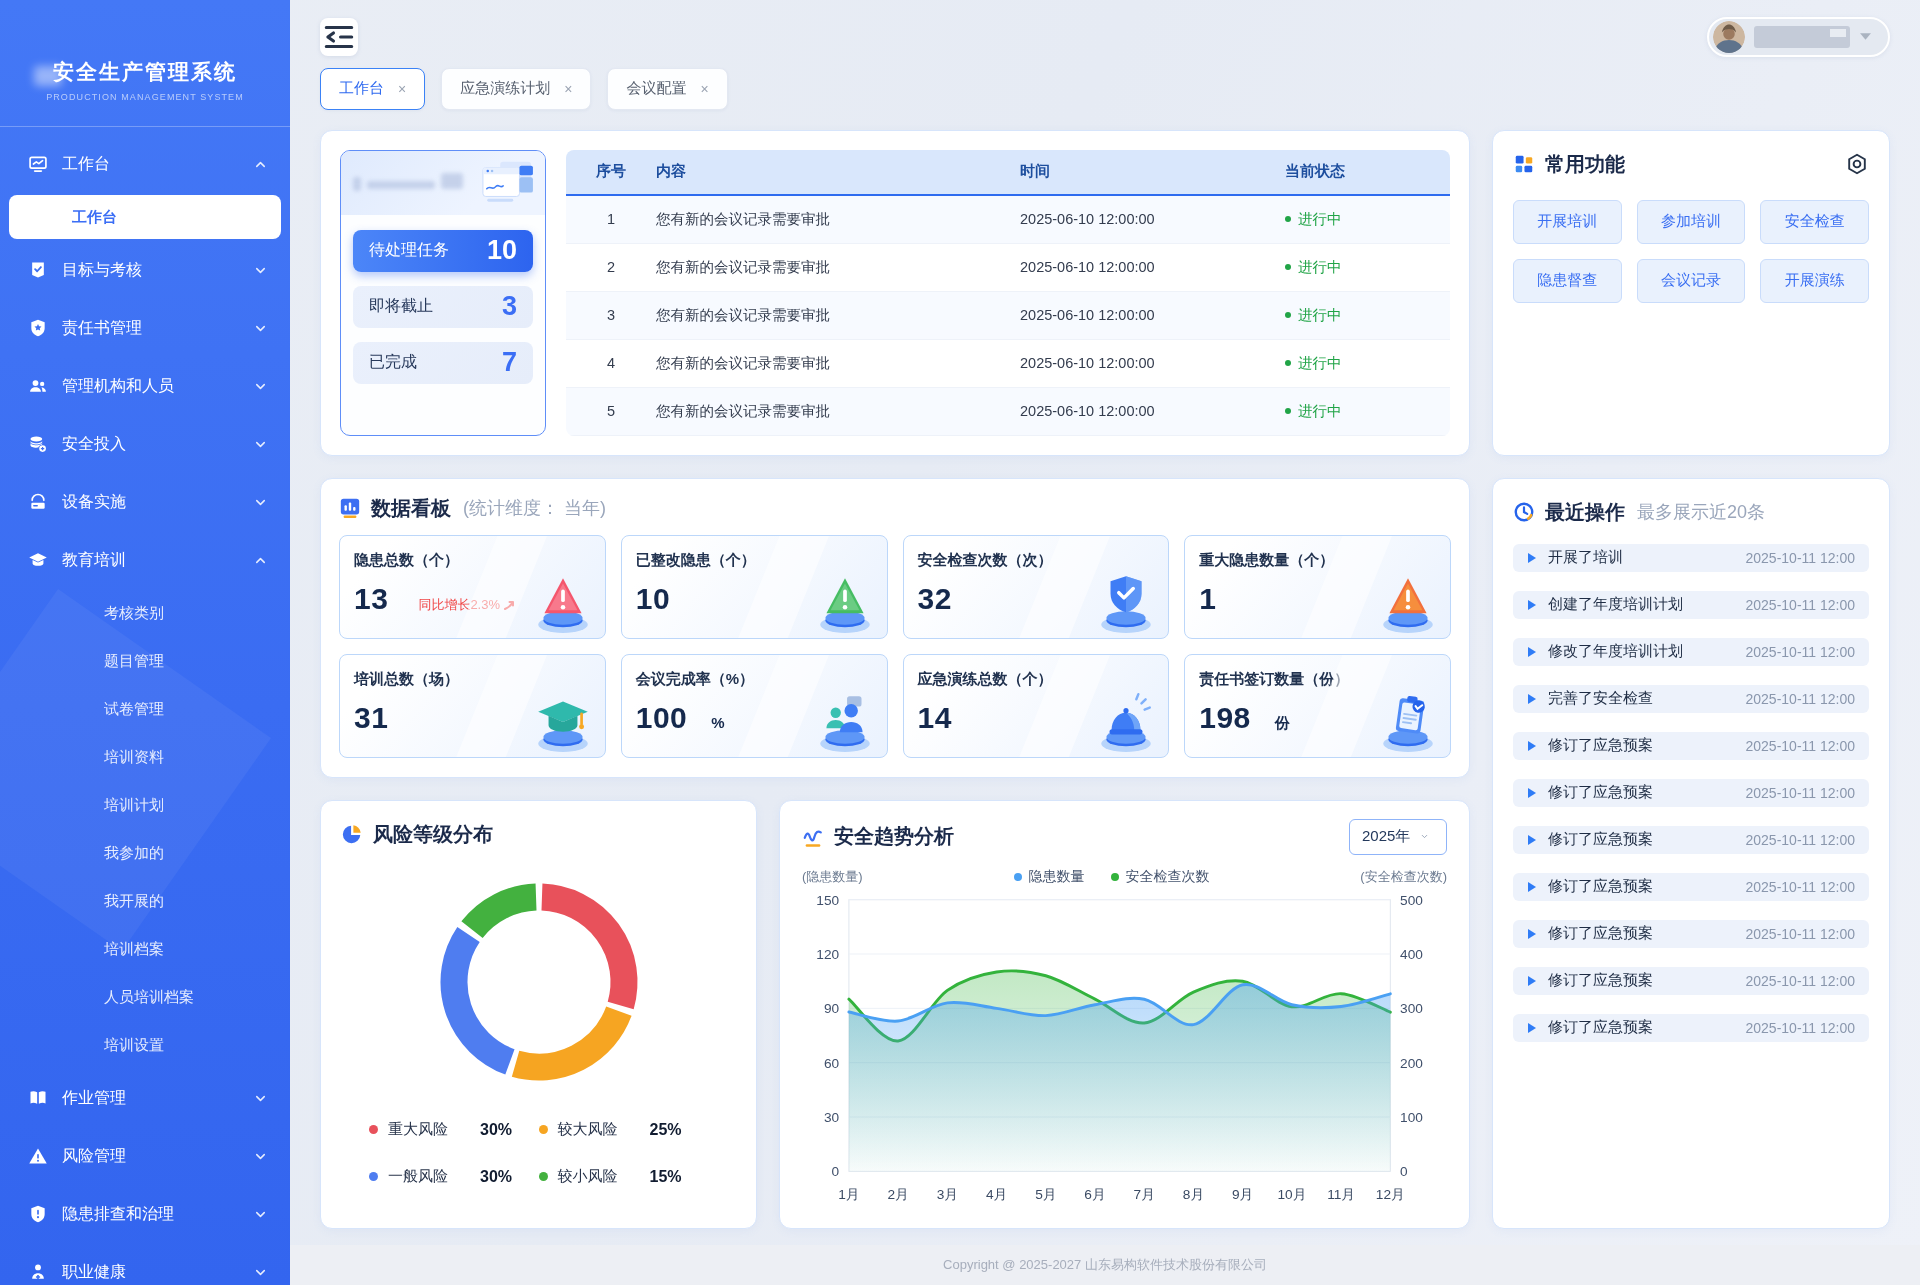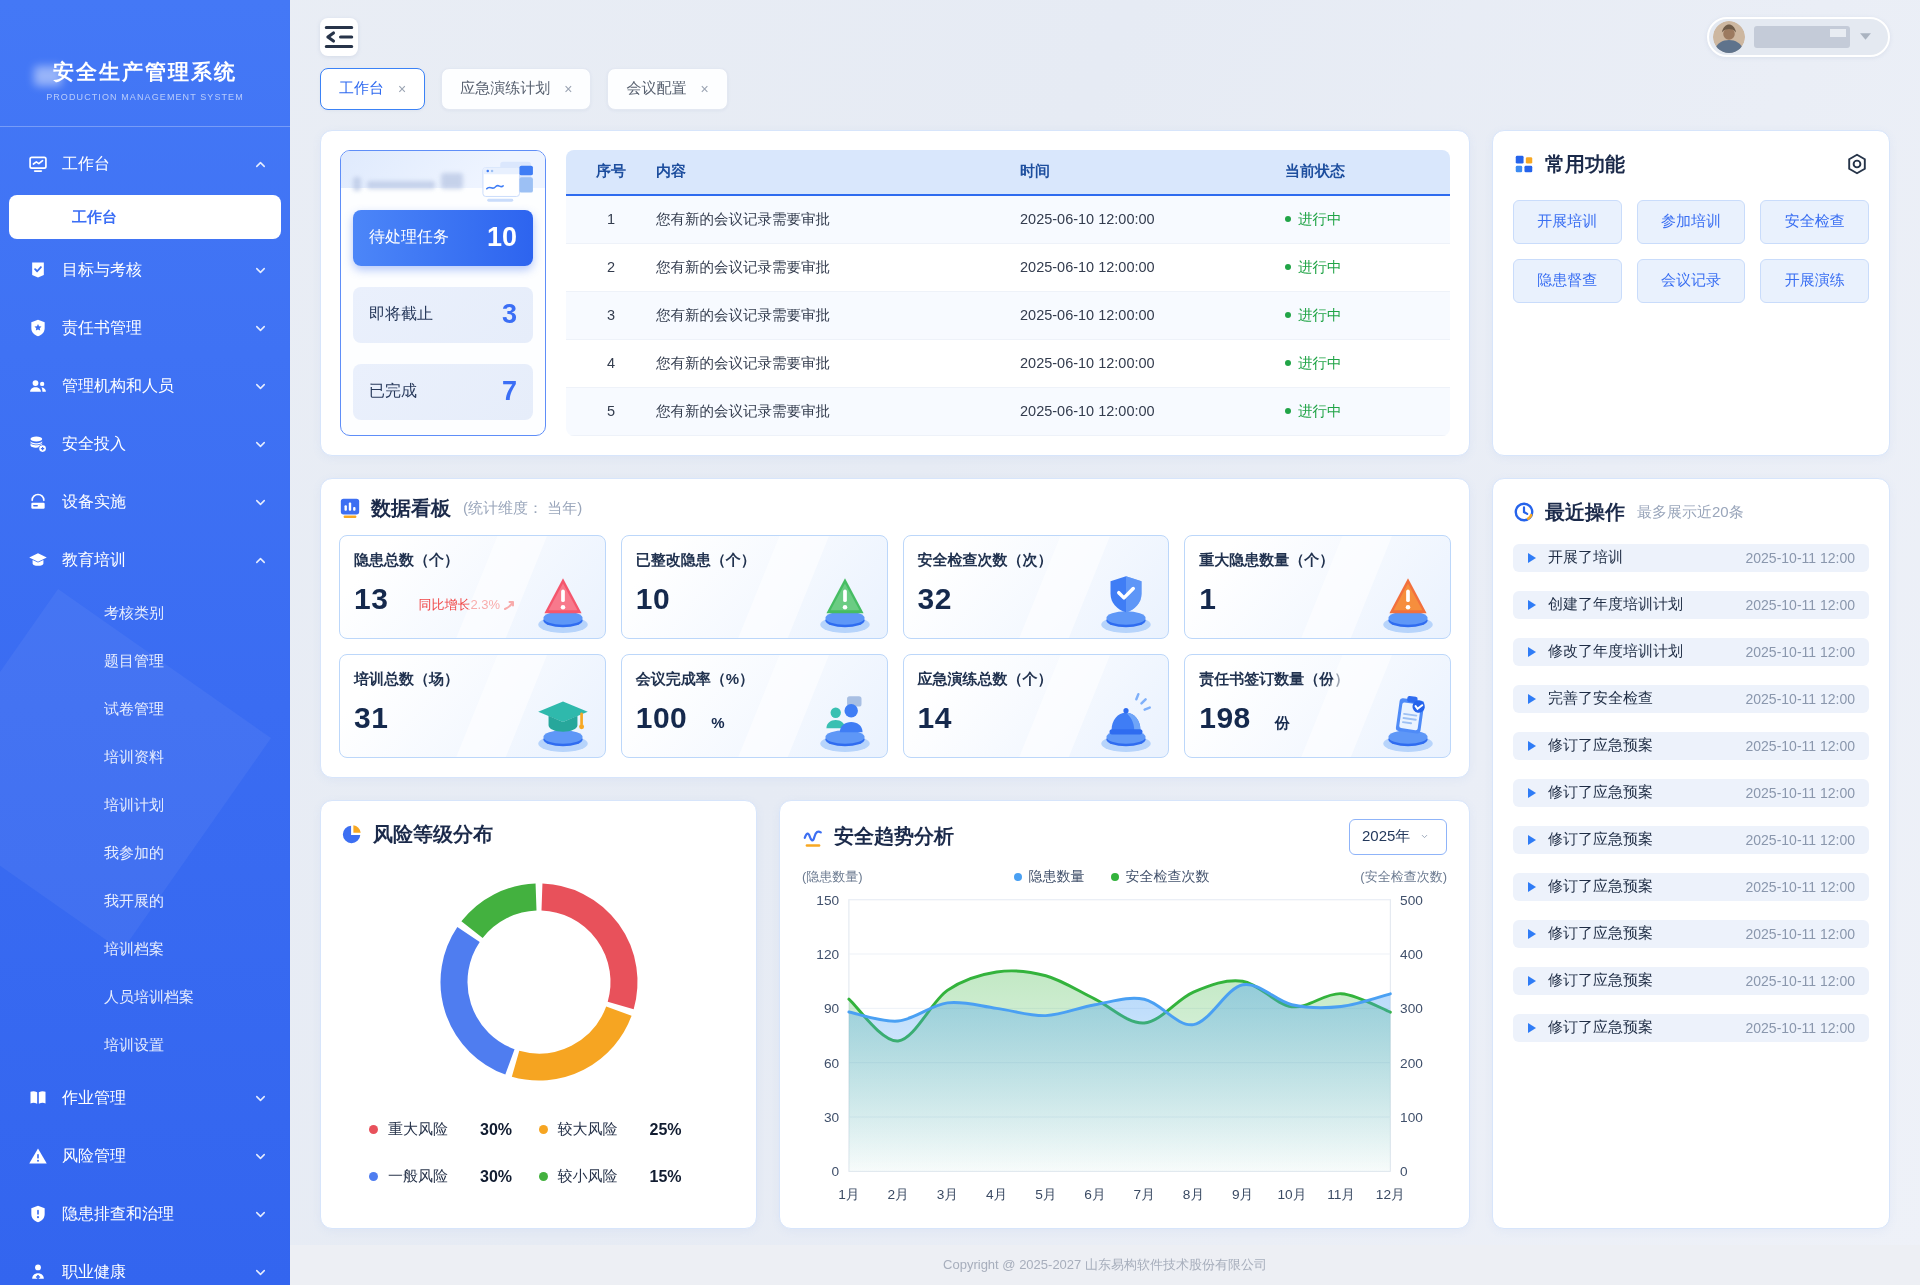--- a/index.html
+++ b/index.html
@@ -58,35 +58,35 @@
   .content { flex:1; display:grid; grid-template-columns:1fr 398px; gap:22px; margin-top:18px; }
   .lcol { display:flex; flex-direction:column; gap:22px; min-width:0; }
   .rcol { display:flex; flex-direction:column; gap:22px; }
 
   .panel { background:#fff; border:1px solid #d7e5fb; border-radius:12px;
            box-shadow:0 2px 10px rgba(100,140,220,.07); }
   .ptrow { display:flex; align-items:center; gap:10px; }
   .pticon { width:22px; height:22px; display:inline-flex; }
   .pticon svg { width:100%; height:100%; }
   .ptitle { font-size:20px; font-weight:700; color:#1b2a4a; }
-  .psub { font-size:15px; color:#9aa6bb; margin-left:2px; }
+  .psub { font-size:18px; color:#9aa6bb; margin-left:2px; }
 
   
   .tasks { height:326px; padding:19px; display:flex; gap:20px; }
   .taskcard { width:206px; border:1px solid #5f8ef8; border-radius:10px; overflow:hidden;
               display:flex; flex-direction:column; background:#fdfeff; flex:0 0 206px; }
   .taskhead { height:64px; position:relative; background:linear-gradient(135deg,#dfeafd 0%,#eef4ff 70%); }
   .thr1,.thr2,.thr3 { position:absolute; background:#b9c7e4; border-radius:3px; filter:blur(2.2px); opacity:.75; }
   .thr1 { left:12px; top:26px; width:8px; height:14px; }
   .thr2 { left:26px; top:30px; width:68px; height:8px; }
   .thr3 { left:100px; top:22px; width:22px; height:16px; }
   .taskhead .illus { position:absolute; right:8px; top:7px; width:62px; height:50px; }
   .taskstats { flex:1; padding:15px 12px; display:flex; flex-direction:column; gap:14px; }
-  .stat { height:56px; border-radius:8px; background:linear-gradient(135deg,#eaf0fc,#e6edfa);
-          display:flex; align-items:center; justify-content:space-between; padding:0 16px; cursor:pointer;margin-top:7px; }
+  .stat { height:42px; border-radius:8px; background:linear-gradient(135deg,#eaf0fc,#e6edfa);
+          display:flex; align-items:center; justify-content:space-between; padding:0 16px; cursor:pointer; }
   .stat .slabel { font-size:16px; color:#27395b; }
   .stat .svalue { font-size:27px; font-weight:700; color:#3b6ef5; }
   .stat.active { background:linear-gradient(90deg,#4c86f8,#2d64ef); box-shadow:0 4px 10px rgba(47,100,239,.35); }
   .stat.active .slabel,.stat.active .svalue { color:#fff; }
 
   .ttable { flex:1; display:flex; flex-direction:column; border-radius:8px; overflow:hidden; min-width:0; }
   .trow,.thead { display:grid; grid-template-columns:90px 1fr 265px 165px; align-items:center; }
   .thead { height:46px; background:#d9e7fc; border-bottom:2px solid #2e6bef; color:#1d4e9e; font-weight:700; font-size:15px; }
   .trow { height:48px; font-size:14.5px; color:#333c4e; border-bottom:1px solid #eef2f9; background:#fff; }
   .trow:nth-child(odd) { background:#f7faff; }

